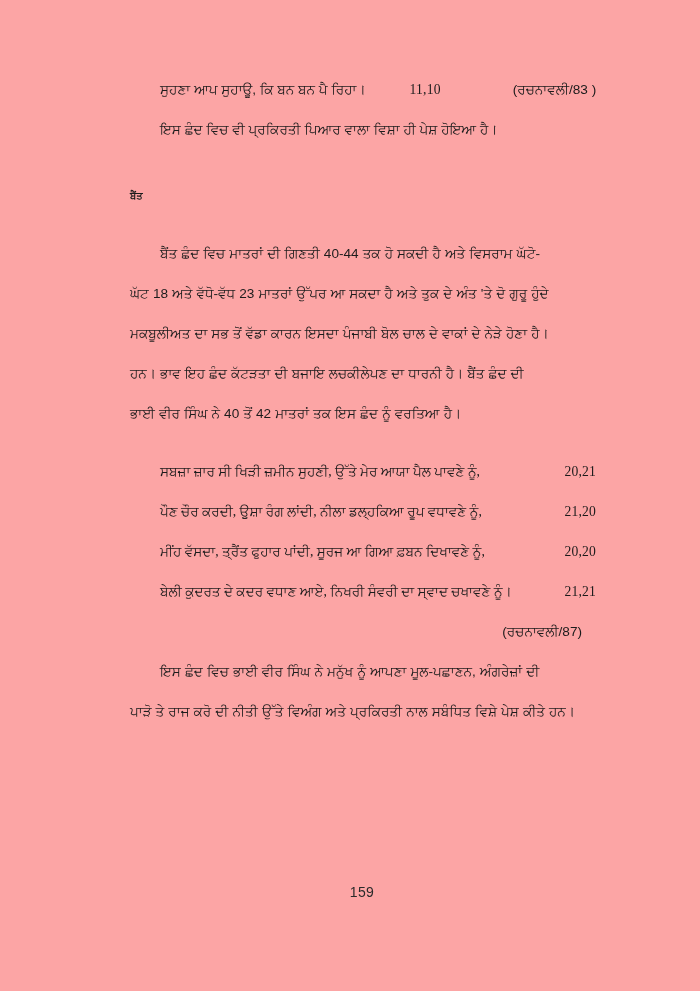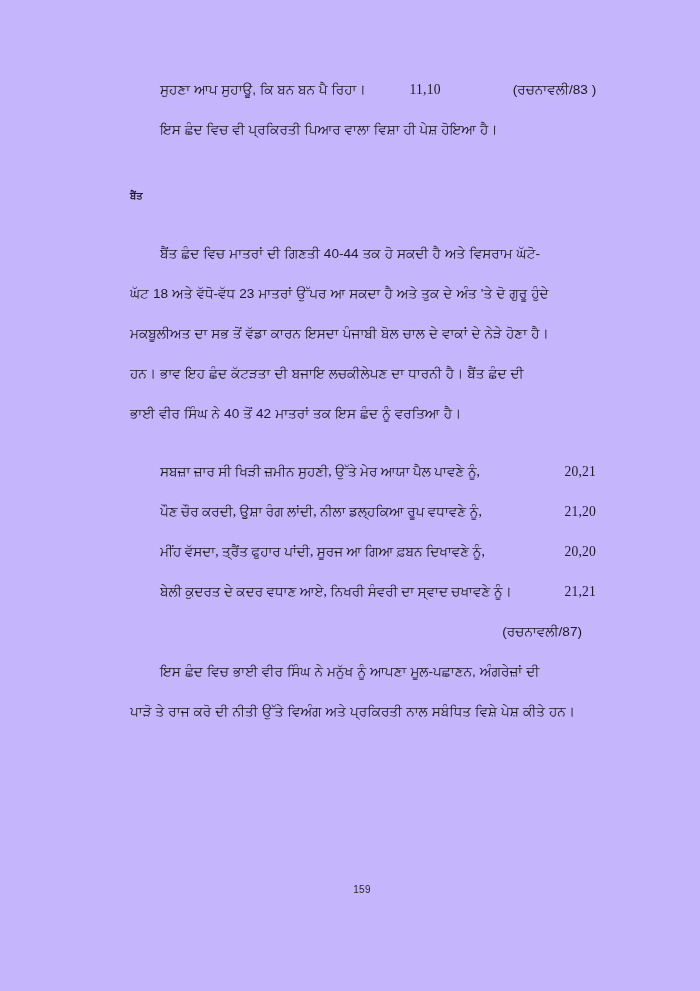--- a/index.html
+++ b/index.html
@@ -14,21 +14,21 @@
     position: relative;
     overflow: hidden;
     font-family: "Liberation Sans", "DejaVu Sans", sans-serif;
     color: #1b1b1b;
     -webkit-font-smoothing: antialiased;
   }
 
   .page {
     position: absolute;
     inset: 0;
-    background: #c4b5fd;
+    background: #fca5a5;
   }
 
   .content {
     position: absolute;
     left: 130px;
     top: 0;
     width: 466px;
   }
 
   
@@ -115,21 +115,21 @@
     line-height: 0;
   }
 
   
   .page-number {
     position: absolute;
     left: 0;
     right: 0;
     top: 884px;
     text-align: center;
-    font-size: 10px;
+    font-size: 14px;
     color: #2a2a2a;
     letter-spacing: 0.3px;
     margin-left: 24px;
   }
 </style>
 </head>
 <body>
 
 <div class="page">
 

